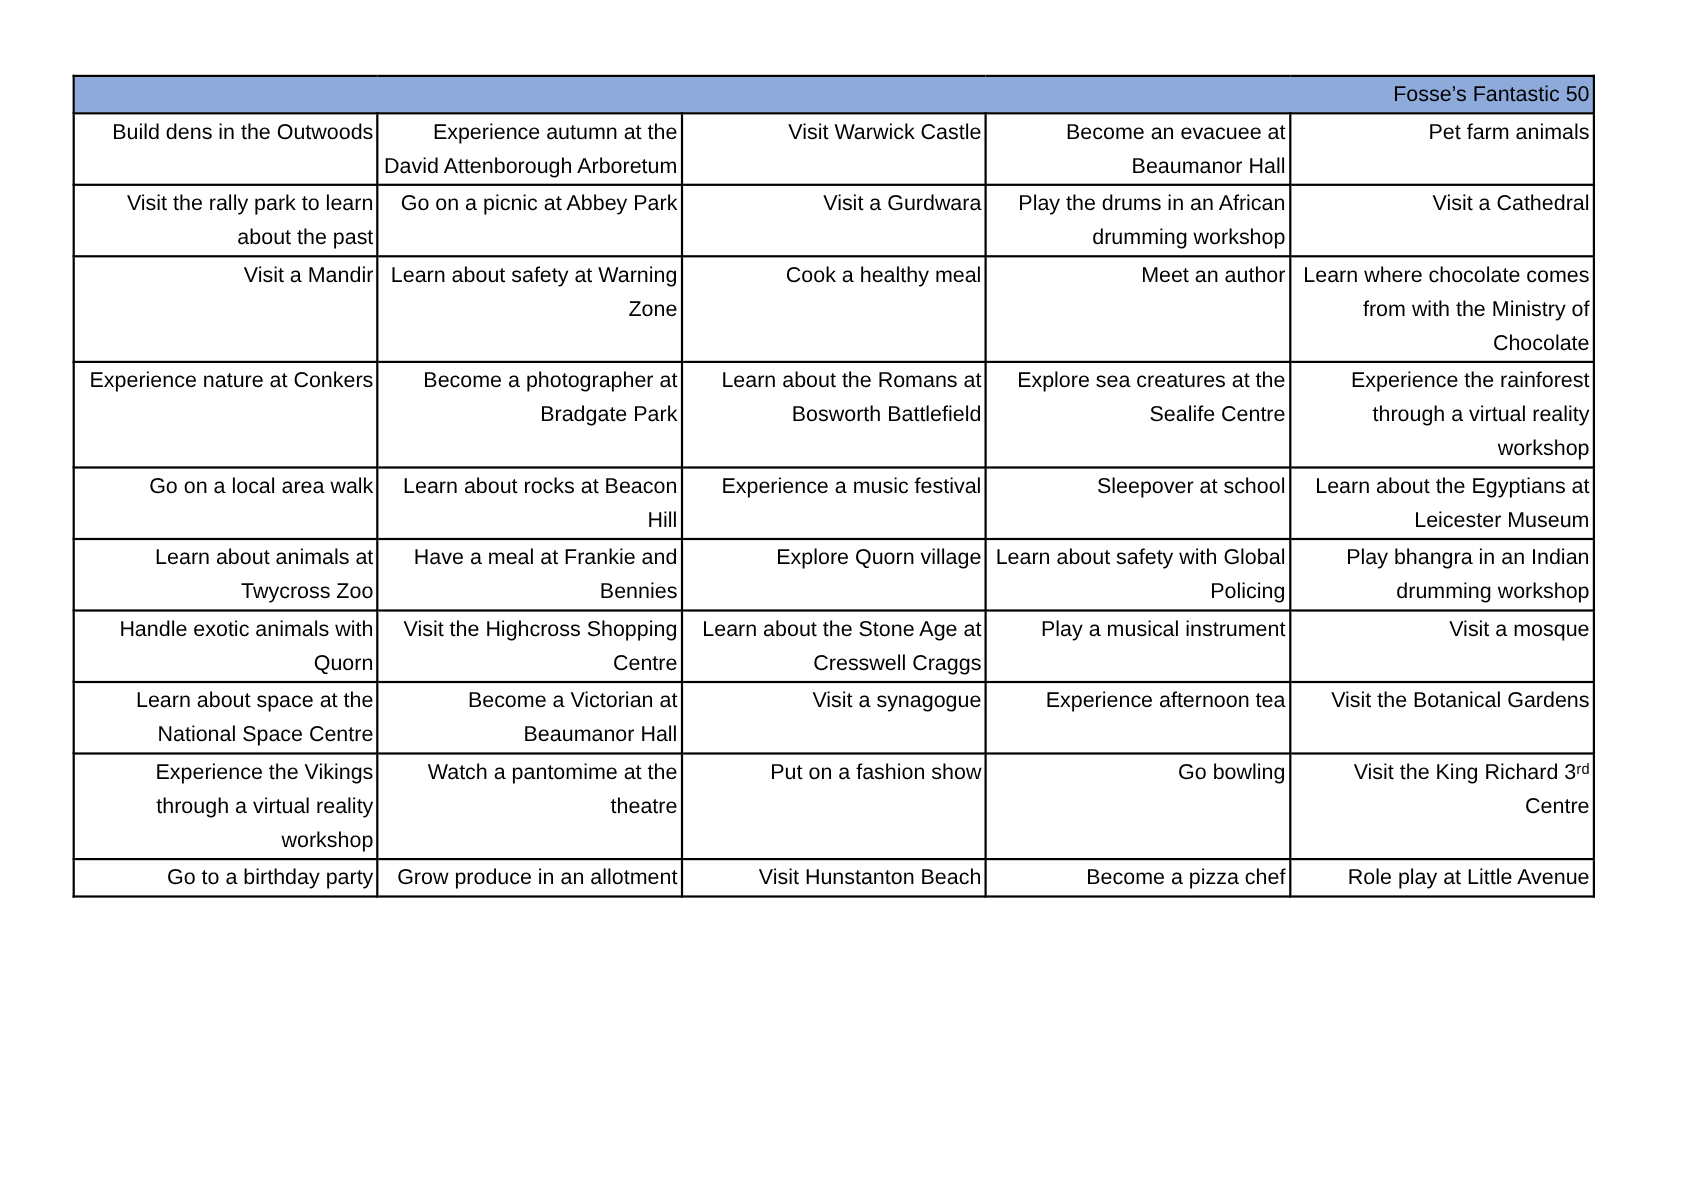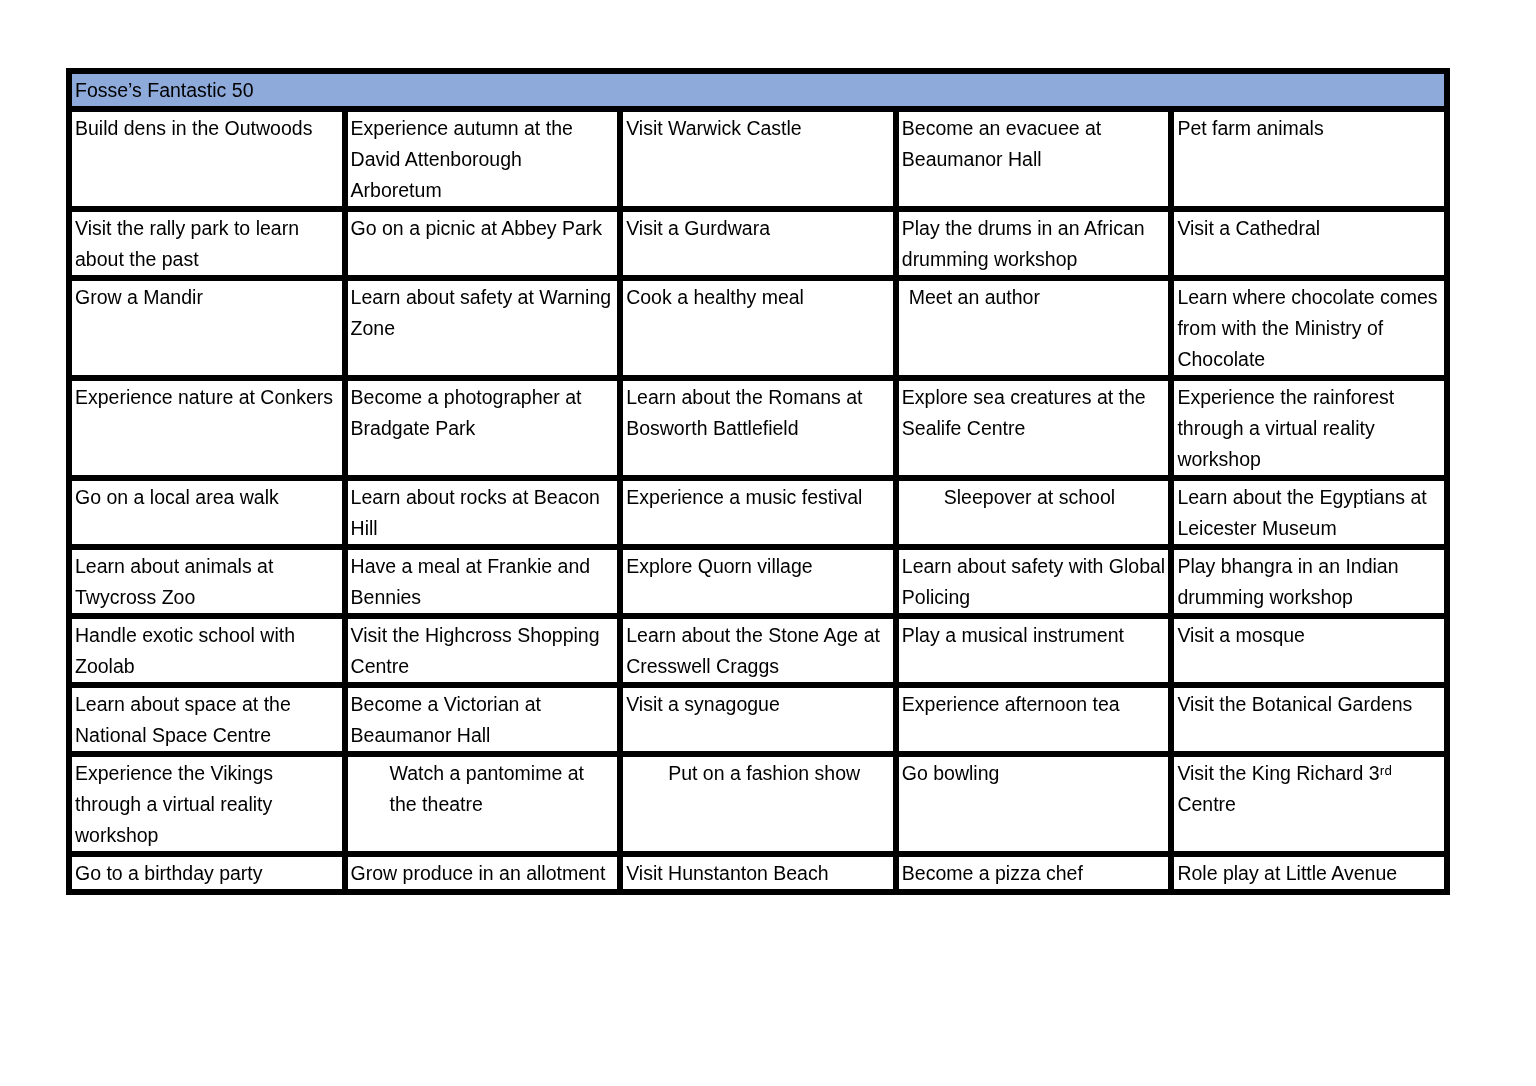--- a/index.html
+++ b/index.html
@@ -22,23 +22,23 @@
   }
   table.grid {
     position: absolute;
     left: 66px;
     top: 68px;
     width: 1384px;
     border-collapse: collapse;
     table-layout: fixed;
   }
   table.grid td, table.grid th {
-    border: 6px solid #b91c1c;
+    border: 2px solid #b91c1c;
     vertical-align: top;
-    text-align: left;
+    text-align: right;
     font-size: 19.5px;
     line-height: 31px;
     font-weight: normal;
     padding: 1px 3px 0 3px;
     overflow: hidden;
   }
   th.title-cell {
     background: #8EAADB;
     font-size: 21px;
     line-height: 30px;
@@ -64,21 +64,21 @@
       <td style="border-color: rgb(0, 0, 0);">Pet farm animals</td>
     </tr>
     <tr>
       <td style="border-color: rgb(0, 0, 0);">Visit the rally park to learn about the past</td>
       <td style="border-color: rgb(0, 0, 0);">Go on a picnic at Abbey Park</td>
       <td style="border-color: rgb(0, 0, 0);">Visit a Gurdwara</td>
       <td style="border-color: rgb(0, 0, 0); margin-left: 20px;">Play the drums in an African drumming workshop</td>
       <td style="border-color: rgb(0, 0, 0);">Visit a Cathedral</td>
     </tr>
     <tr>
-      <td style="border-color: rgb(0, 0, 0);">Grow a Mandir</td>
+      <td style="border-color: rgb(0, 0, 0);">Visit a Mandir</td>
       <td style="border-color: rgb(0, 0, 0);">Learn about safety at Warning Zone</td>
       <td style="border-color: rgb(0, 0, 0);">Cook a healthy meal</td>
       <td style="border-color: rgb(0, 0, 0); padding-left: 10px;">Meet an author</td>
       <td style="border-color: rgb(0, 0, 0);">Learn where chocolate comes from with the Ministry of Chocolate</td>
     </tr>
     <tr>
       <td style="border-color: rgb(0, 0, 0); border-radius: 15px;">Experience nature at Conkers</td>
       <td style="border-color: rgb(0, 0, 0);">Become a photographer at Bradgate Park</td>
       <td style="border-color: rgb(0, 0, 0);">Learn about the Romans at Bosworth Battlefield</td>
       <td style="border-color: rgb(0, 0, 0);">Explore sea creatures at the Sealife Centre</td>
@@ -92,21 +92,21 @@
       <td style="border-color: rgb(0, 0, 0);">Learn about the Egyptians at Leicester Museum</td>
     </tr>
     <tr>
       <td style="border-color: rgb(0, 0, 0);">Learn about animals at Twycross Zoo</td>
       <td style="border-color: rgb(0, 0, 0);">Have a meal at Frankie and Bennies</td>
       <td style="border-color: rgb(0, 0, 0);">Explore Quorn village</td>
       <td style="border-color: rgb(0, 0, 0);">Learn about safety with Global Policing</td>
       <td style="border-color: rgb(0, 0, 0);">Play bhangra in an Indian drumming workshop</td>
     </tr>
     <tr>
-      <td style="border-color: rgb(0, 0, 0);">Handle exotic school with Zoolab</td>
+      <td style="border-color: rgb(0, 0, 0);">Handle exotic animals with Quorn</td>
       <td style="border-color: rgb(0, 0, 0);">Visit the Highcross Shopping Centre</td>
       <td style="border-color: rgb(0, 0, 0); border-radius: 18px;">Learn about the Stone Age at Cresswell Craggs</td>
       <td style="border-color: rgb(0, 0, 0);">Play a musical instrument</td>
       <td style="border-color: rgb(0, 0, 0);">Visit a mosque</td>
     </tr>
     <tr>
       <td style="border-color: rgb(0, 0, 0);">Learn about space at the National Space Centre</td>
       <td style="border-color: rgb(0, 0, 0);">Become a Victorian at Beaumanor Hall</td>
       <td style="border-color: rgb(0, 0, 0);">Visit a synagogue</td>
       <td style="border-color: rgb(0, 0, 0);">Experience afternoon tea</td>

